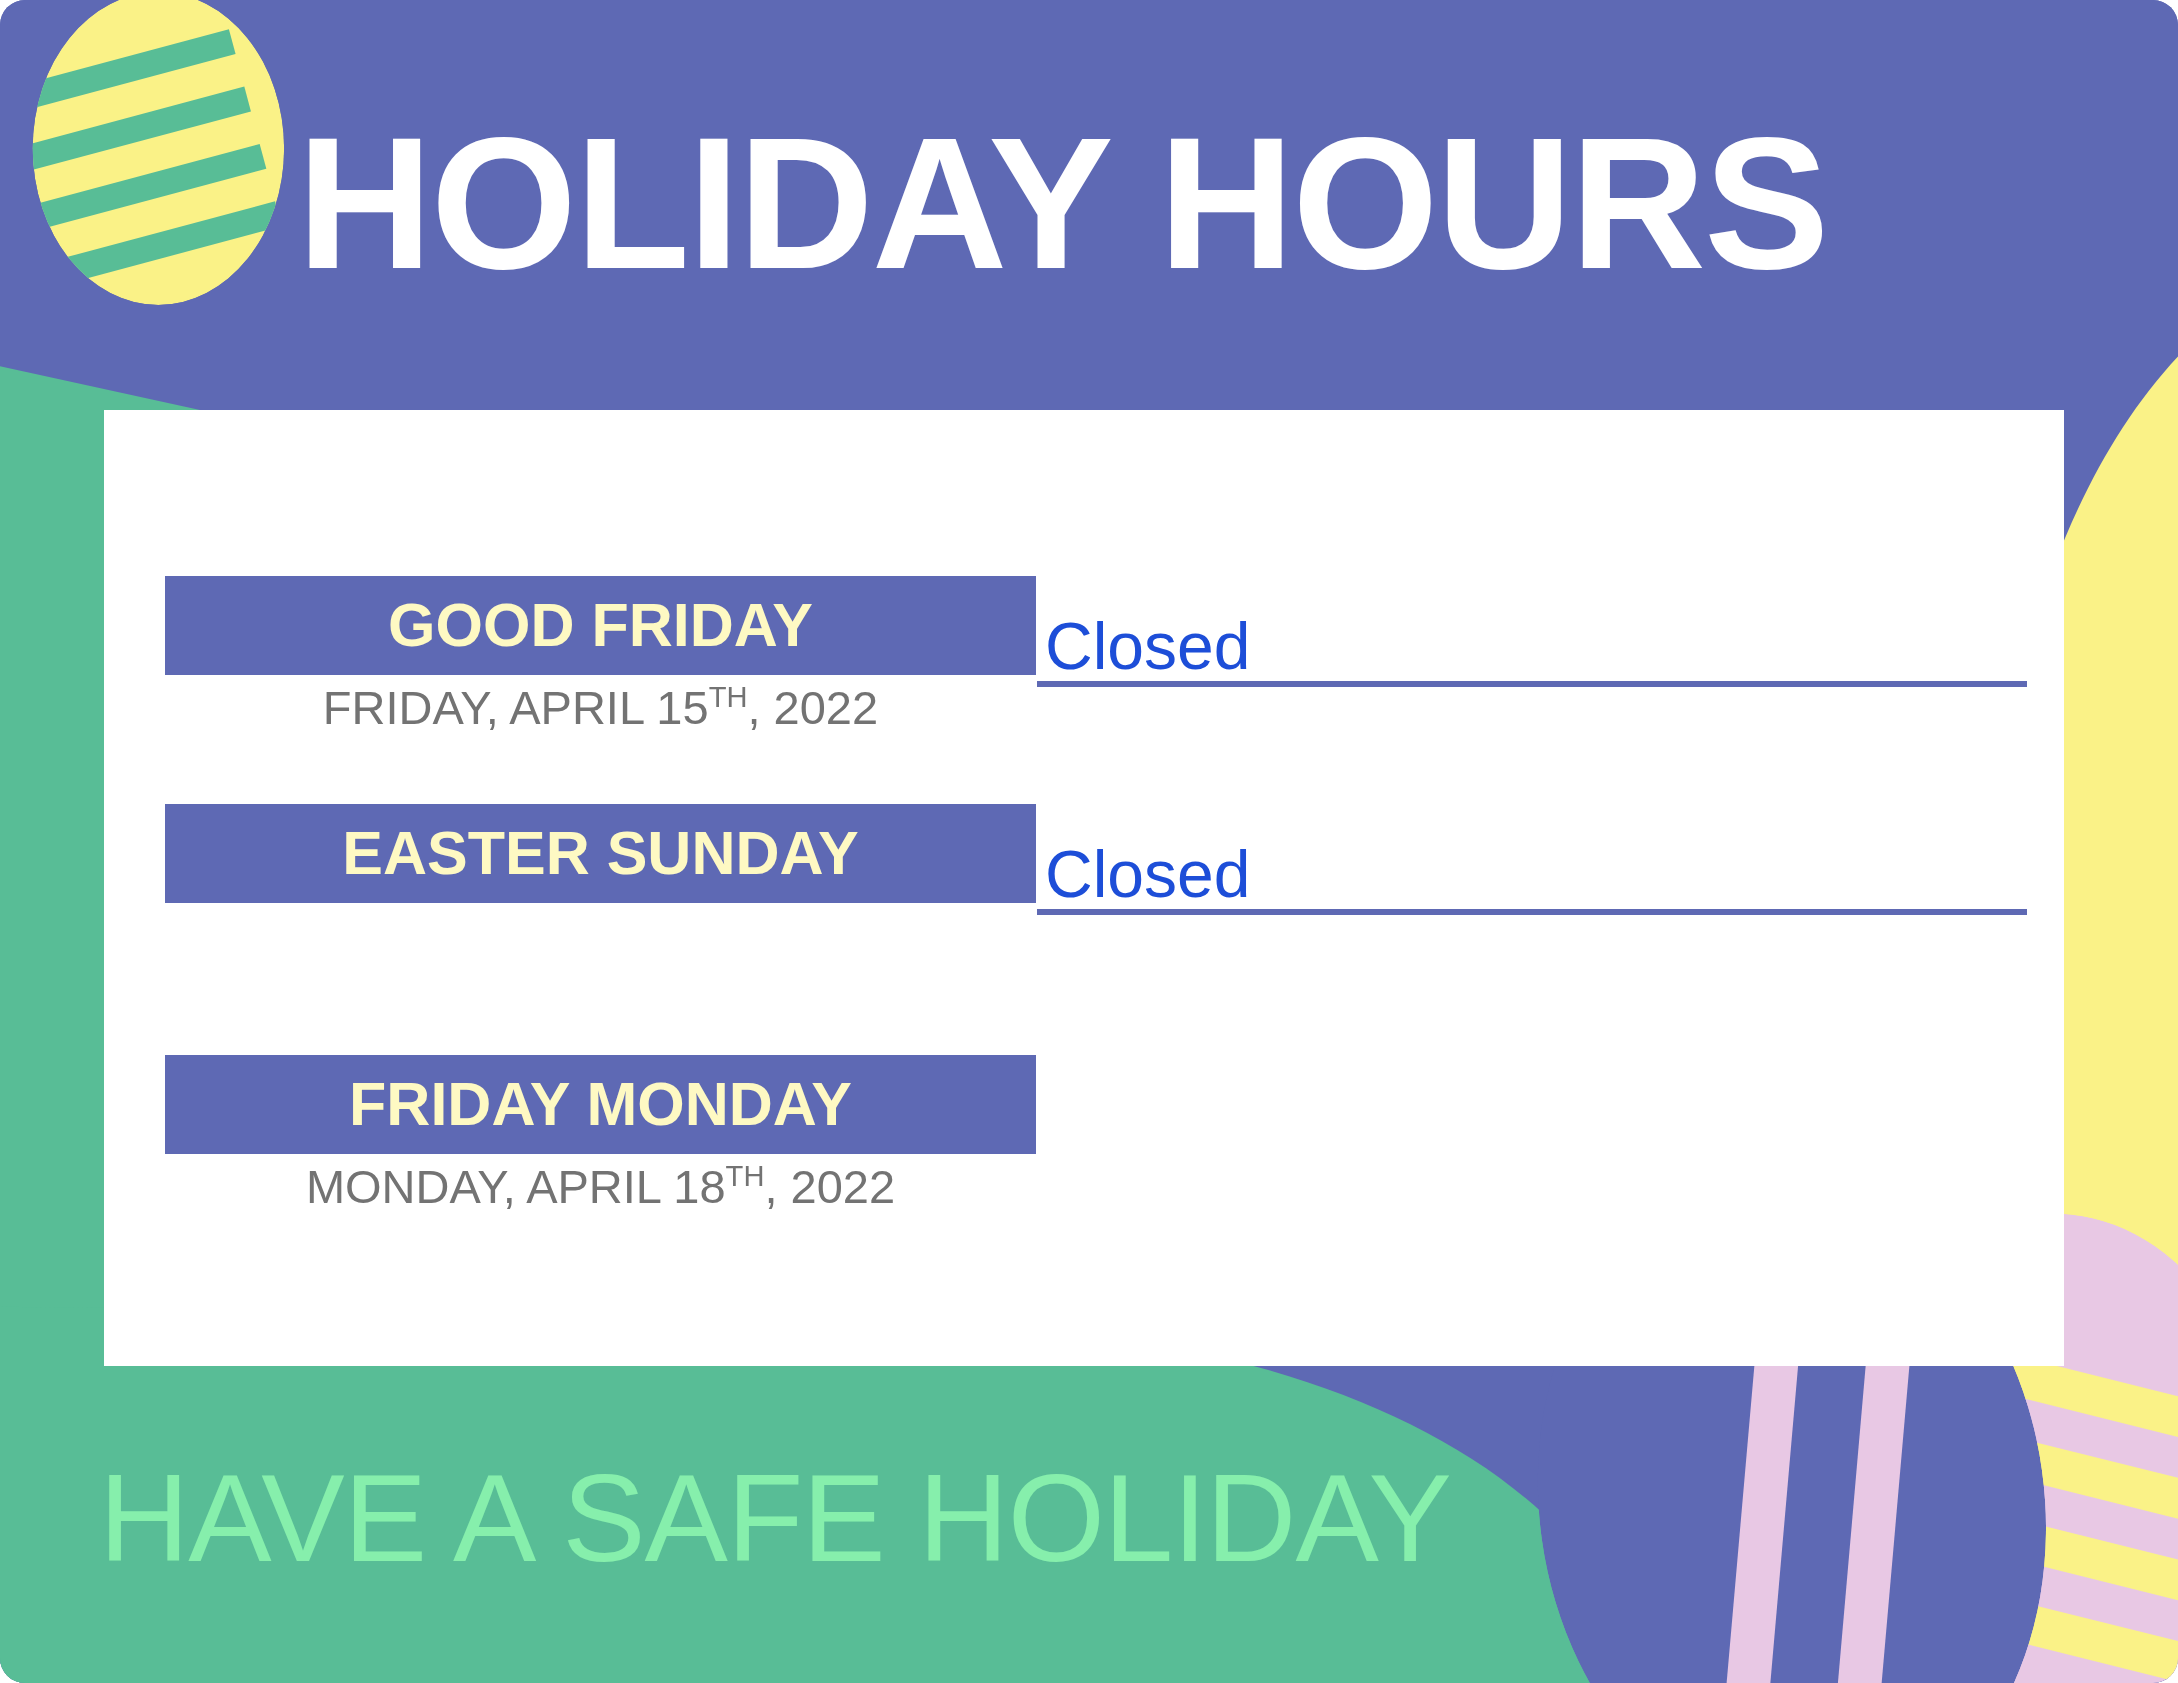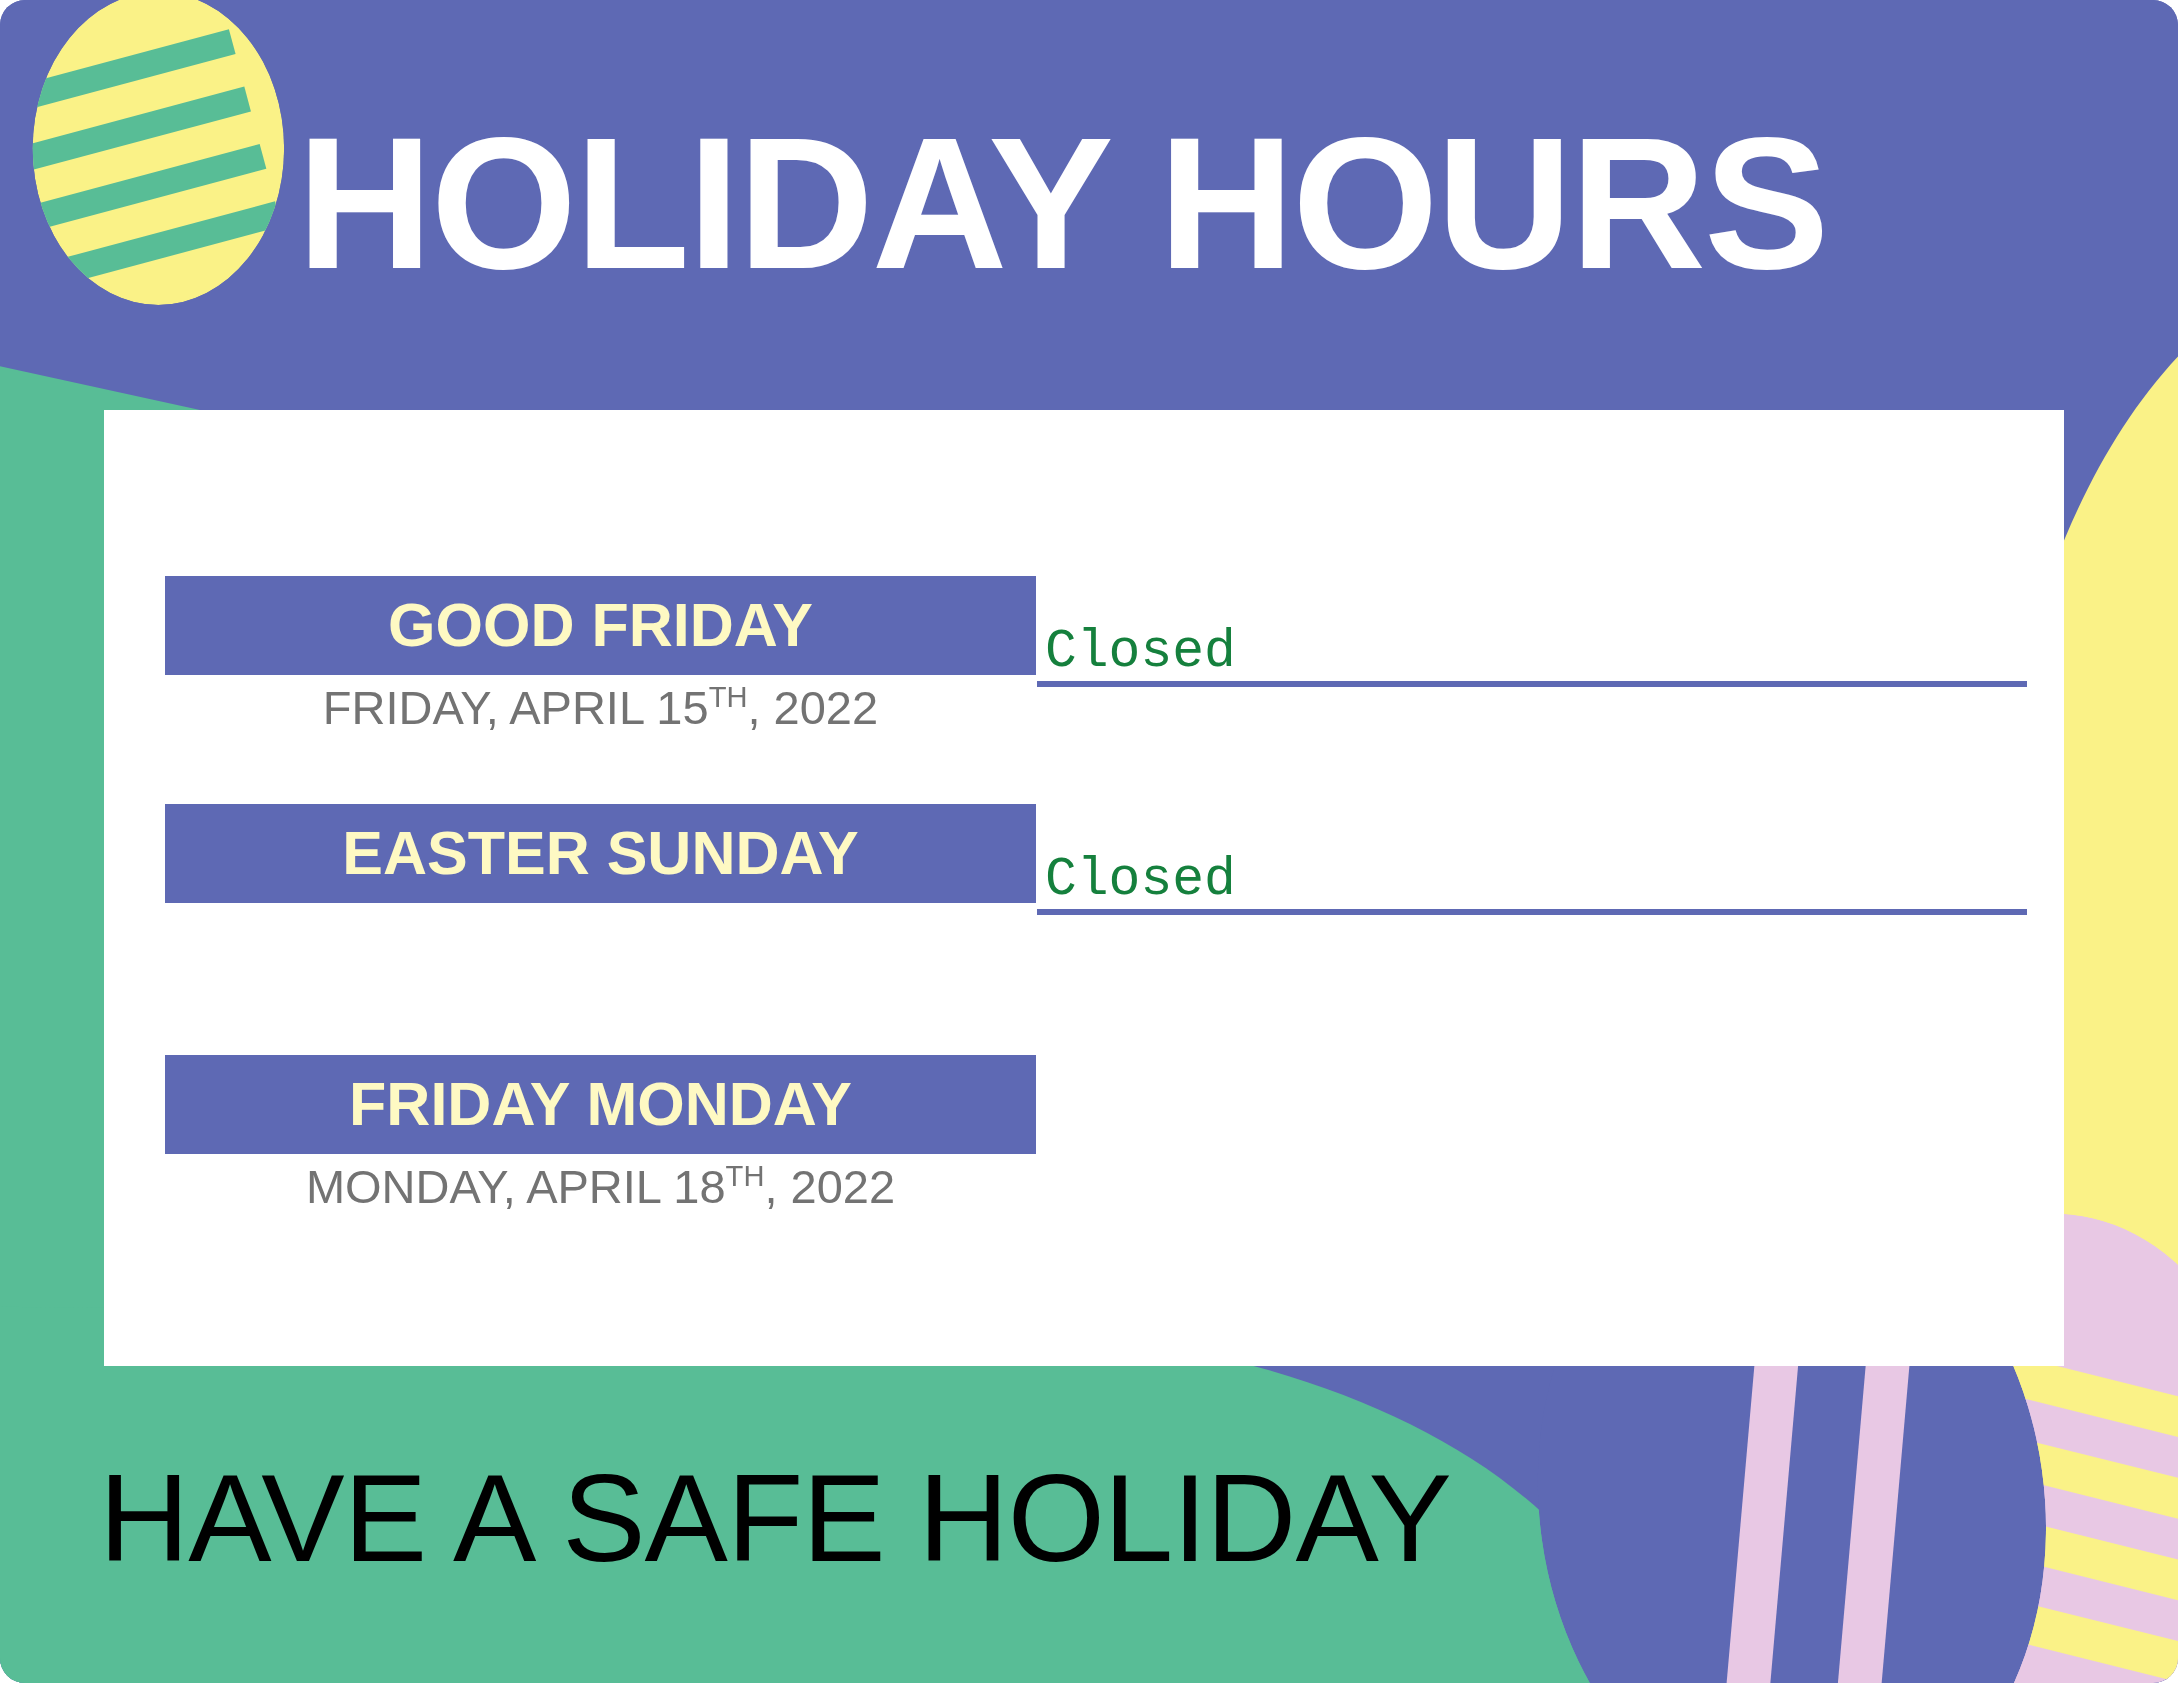--- a/index.html
+++ b/index.html
@@ -106,40 +106,40 @@
     position: absolute;
     left: 933px;
     top: -6px;
     width: 990px;
     height: 111px;
     border-bottom: 6px solid #5e69b4;
     display: flex;
     align-items: flex-end;
   }
   .value-text {
-    font-family: Liberation Mono, monospace;
+    font-family: Liberation Sans, sans-serif;
     font-weight: normal;
-    font-size: 53px;
+    font-size: 66px;
     line-height: 1.05;
-    color: #15803d;
+    color: #1d4ed8;
     white-space: nowrap;
     padding-left: 8px;
   }
 
   
   .footer-text {
     position: absolute;
     left: 99px;
     top: 1455px;
     font-family: "Liberation Sans", sans-serif;
     font-weight: normal;
     font-size: 125px;
     line-height: 1;
     letter-spacing: -1px;
-    color: #000000;
+    color: #86efac;
     white-space: nowrap;
     z-index: 7;
   }
 </style>
 </head>
 <body>
 
 <div id="poster">
 
   <svg id="bg-svg" viewBox="0 0 2200 1700" xmlns="http://www.w3.org/2000/svg">

